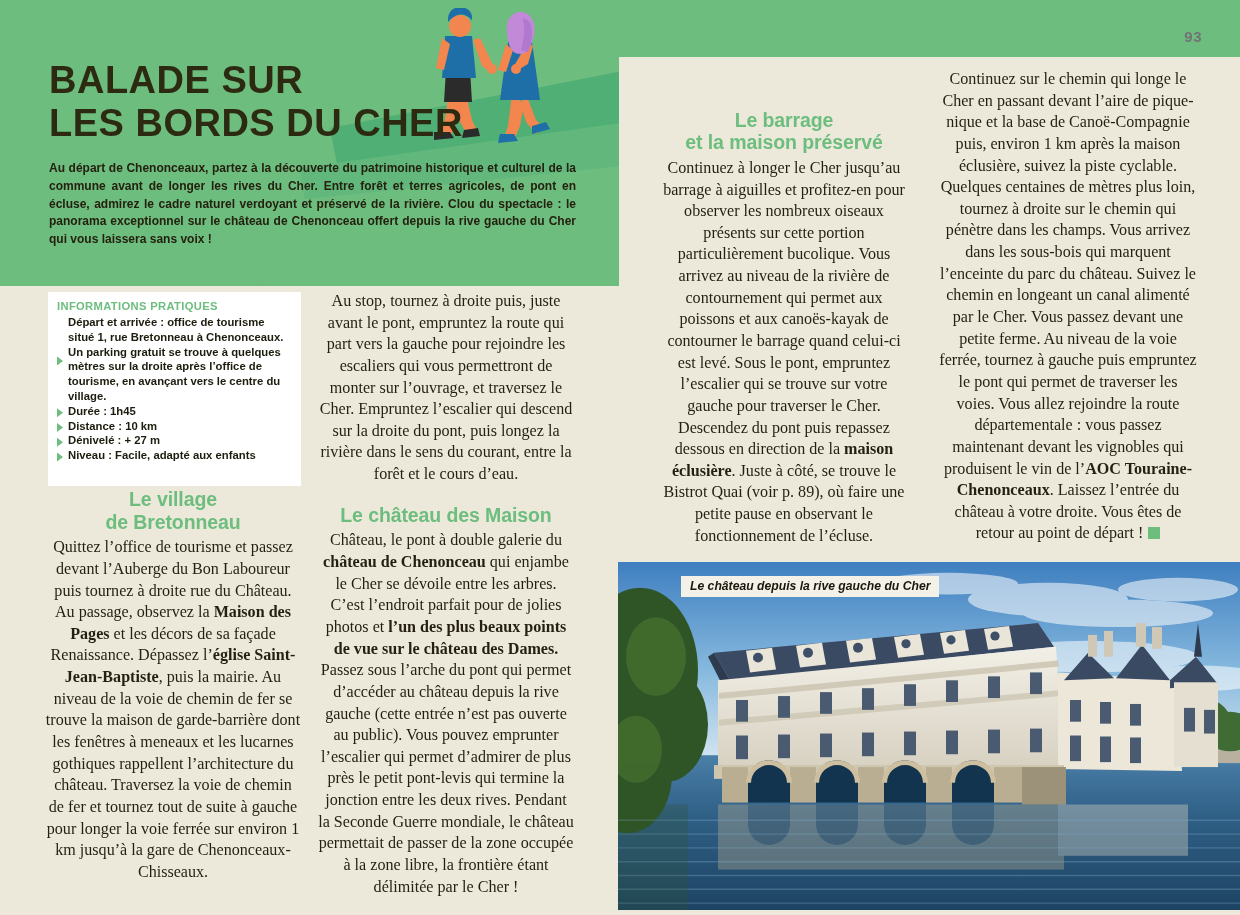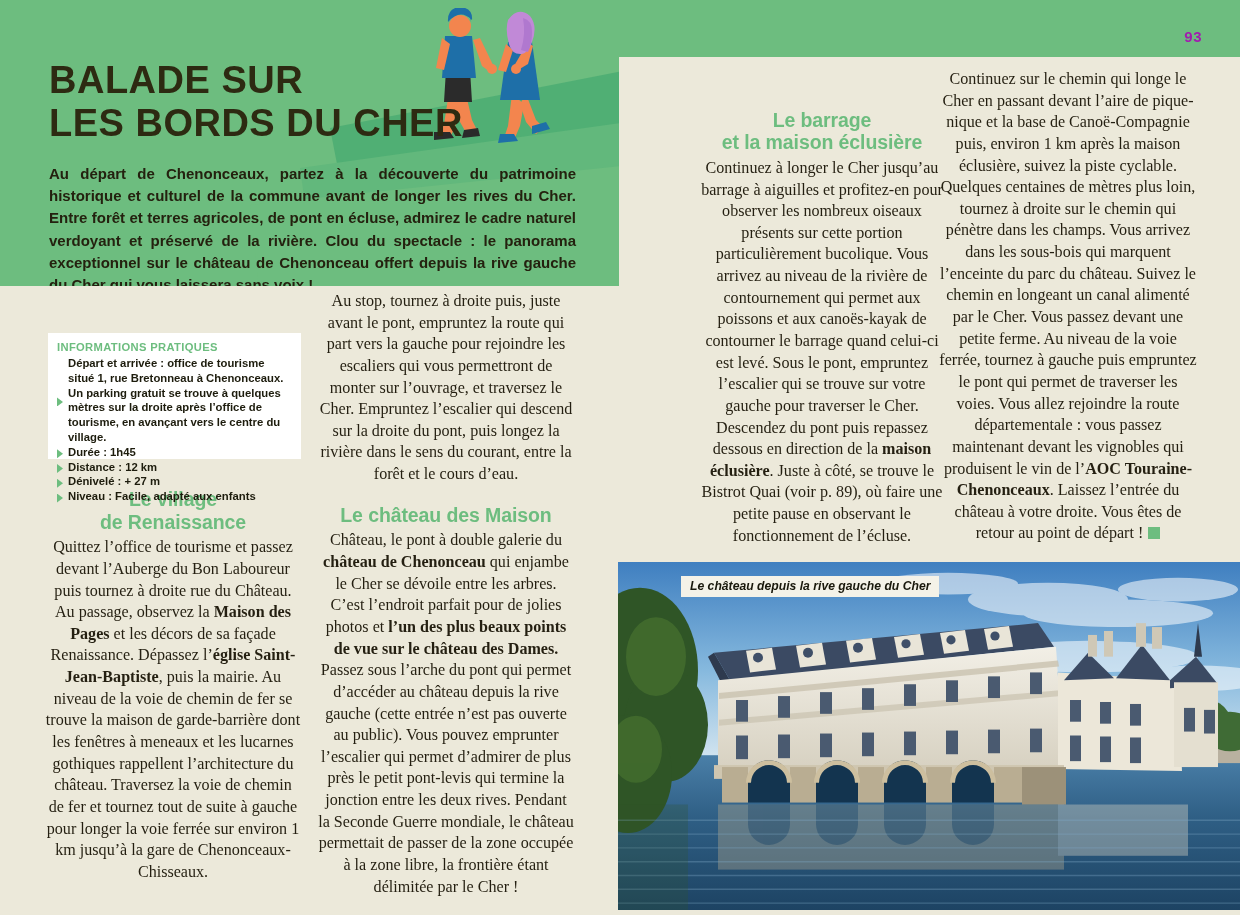--- a/index.html
+++ b/index.html
@@ -32,21 +32,21 @@
     left: 619px; top: 0;
     width: 621px; height: 57px;
     background: #6dbd7f;
   }
   .page-number {
     position: absolute;
     right: 38px; top: 28px;
     font-family: "Liberation Sans", sans-serif;
     font-weight: bold;
     font-size: 15px;
-    color: #a21caf;
+    color: #737373;
     letter-spacing: .5px;
   }
 
   
   .hill {
     position: absolute;
     pointer-events: none;
   }
   .hill-a {
     left: 330px; top: 128px;
@@ -83,39 +83,38 @@
     color: #2d2a12;
     text-transform: uppercase;
     z-index: 5;
   }
   .hero-intro {
     position: absolute;
     left: 49px; top: 148px;
     width: 527px;
     font-family: "Liberation Sans", sans-serif;
     font-weight: bold;
-    font-size: 15px;
+    font-size: 12px;
     line-height: 1.48;
     color: #24210f;
     text-align: justify;
     z-index: 5;
   }
 
   
   .walkers { position: absolute; left: 420px; top: 8px; width: 200px; height: 160px; z-index: 4; }
 
   
   .infobox {
     position: absolute;
     left: 48px; top: 292px;
-    width: 253px; height: 126px;
+    width: 253px; height: 194px;
     background: #ffffff;
     padding: 8px 8px 5px 9px;
     z-index: 6;
-    margin-top: 41px;
   }
   .infobox-title {
     font-family: "Liberation Sans", sans-serif;
     font-weight: bold;
     font-size: 11.2px;
     letter-spacing: .35px;
     color: #6dbd7f;
     margin-bottom: 3px;
   }
   .info-item {
@@ -143,21 +142,21 @@
     position: absolute;
     font-family: "Liberation Serif", serif;
     font-size: 16.1px;
     line-height: 1.345;
     color: #241f11;
     text-align: center;
   }
   .col p { margin: 0; }
   .col-1 { left: 45px; top: 488px; width: 256px; }
   .col-2 { left: 318px; top: 290px; width: 256px; }
-  .col-3 { left: 696px; top: 68px;  width: 252px; }
+  .col-3 { left: 658px; top: 68px;  width: 252px; }
   .col-4 { left: 938px; top: 68px;  width: 260px; }
 
   h3.sec {
     font-family: "Liberation Sans", sans-serif;
     font-weight: bold;
     font-size: 19.5px;
     line-height: 1.16;
     color: #6dbd7f;
     margin: 0 0 3px 0;
     letter-spacing: -.1px;
@@ -251,52 +250,52 @@
     <div class="info-item">
       <span class="bullet"></span>
       <span class="txt">Départ et arrivée : office de tourisme situé 1, rue Bretonneau à Chenonceaux. Un parking gratuit se trouve à quelques mètres sur la droite après l’office de tourisme, en avançant vers le centre du village.</span>
     </div>
     <div class="info-item">
       <span class="bullet"></span>
       <span class="txt">Durée : 1h45</span>
     </div>
     <div class="info-item">
       <span class="bullet"></span>
-      <span class="txt">Distance : 12 km</span>
+      <span class="txt">Distance : 10 km</span>
     </div>
     <div class="info-item">
       <span class="bullet"></span>
       <span class="txt">Dénivelé : + 27 m</span>
     </div>
     <div class="info-item">
       <span class="bullet"></span>
       <span class="txt">Niveau : Facile, adapté aux enfants</span>
     </div>
   </div>
 
   <div class="col col-1">
     <h3 class="sec">
       <span>Le village</span><br>
-      <span>de Renaissance</span>
+      <span>de Bretonneau</span>
     </h3>
     <p><span>Quittez l’office de tourisme et passez devant l’Auberge du Bon Laboureur puis tournez à droite rue du Château. Au passage, observez la </span><b>Maison des Pages</b><span> et les décors de sa façade Renaissance. Dépassez l’</span><b>église Saint-Jean-Baptiste</b><span>, puis la mairie. Au niveau de la voie de chemin de fer se trouve la maison de garde-barrière dont les fenêtres à meneaux et les lucarnes gothiques rappellent l’architecture du château. Traversez la voie de chemin de fer et tournez tout de suite à gauche pour longer la voie ferrée sur environ 1 km jusqu’à la gare de Chenonceaux-Chisseaux.</span></p>
   </div>
 
   <div class="col col-2">
     <p>Au stop, tournez à droite puis, juste avant le pont, empruntez la route qui part vers la gauche pour rejoindre les escaliers qui vous permettront de monter sur l’ouvrage, et traversez le Cher. Empruntez l’escalier qui descend sur la droite du pont, puis longez la rivière dans le sens du courant, entre la forêt et le cours d’eau.</p>
     <h3 class="sec spaced">Le château des Maison</h3>
     <p><span>Château, le pont à double galerie du </span><b>château de Chenonceau</b><span> qui enjambe le Cher se dévoile entre les arbres. C’est l’endroit parfait pour de jolies photos et </span><b>l’un des plus beaux points de vue sur le château des Dames.</b></p>
     <p>Passez sous l’arche du pont qui permet d’accéder au château depuis la rive gauche (cette entrée n’est pas ouverte au public). Vous pouvez emprunter l’escalier qui permet d’admirer de plus près le petit pont-levis qui termine la jonction entre les deux rives. Pendant la Seconde Guerre mondiale, le château permettait de passer de la zone occupée à la zone libre, la frontière étant délimitée par le Cher !</p>
   </div>
 
   <div class="col col-3">
     <p>&nbsp;</p>
     <h3 class="sec spaced">
       <span>Le barrage</span><br>
-      <span>et la maison éclusière</span>
+      <span>et la maison préservé</span>
     </h3>
     <p><span>Continuez à longer le Cher jusqu’au barrage à aiguilles et profitez-en pour observer les nombreux oiseaux présents sur cette portion particulièrement bucolique. Vous arrivez au niveau de la rivière de contournement qui permet aux poissons et aux canoës-kayak de contourner le barrage quand celui-ci est levé. Sous le pont, empruntez l’escalier qui se trouve sur votre gauche pour traverser le Cher. Descendez du pont puis repassez dessous en direction de la </span><b>maison éclusière</b><span>. Juste à côté, se trouve le Bistrot Quai (voir p. 89), où faire une petite pause en observant le fonctionnement de l’écluse.</span></p>
   </div>
 
   <div class="col col-4">
     <p><span>Continuez sur le chemin qui longe le Cher en passant devant l’aire de pique-nique et la base de Canoë-Compagnie puis, environ 1 km après la maison éclusière, suivez la piste cyclable. Quelques centaines de mètres plus loin, tournez à droite sur le chemin qui pénètre dans les champs. Vous arrivez dans les sous-bois qui marquent l’enceinte du parc du château. Suivez le chemin en longeant un canal alimenté par le Cher. Vous passez devant une petite ferme. Au niveau de la voie ferrée, tournez à gauche puis empruntez le pont qui permet de traverser les voies. Vous allez rejoindre la route départementale : vous passez maintenant devant les vignobles qui produisent le vin de l’</span><b>AOC Touraine-Chenonceaux</b><span>. Laissez l’entrée du château à votre droite. Vous êtes de retour au point de départ !</span><span class="endmark"></span></p>
   </div>
 
   <div class="photo">
     <svg viewBox="0 0 622 353" xmlns="http://www.w3.org/2000/svg" preserveAspectRatio="none">

